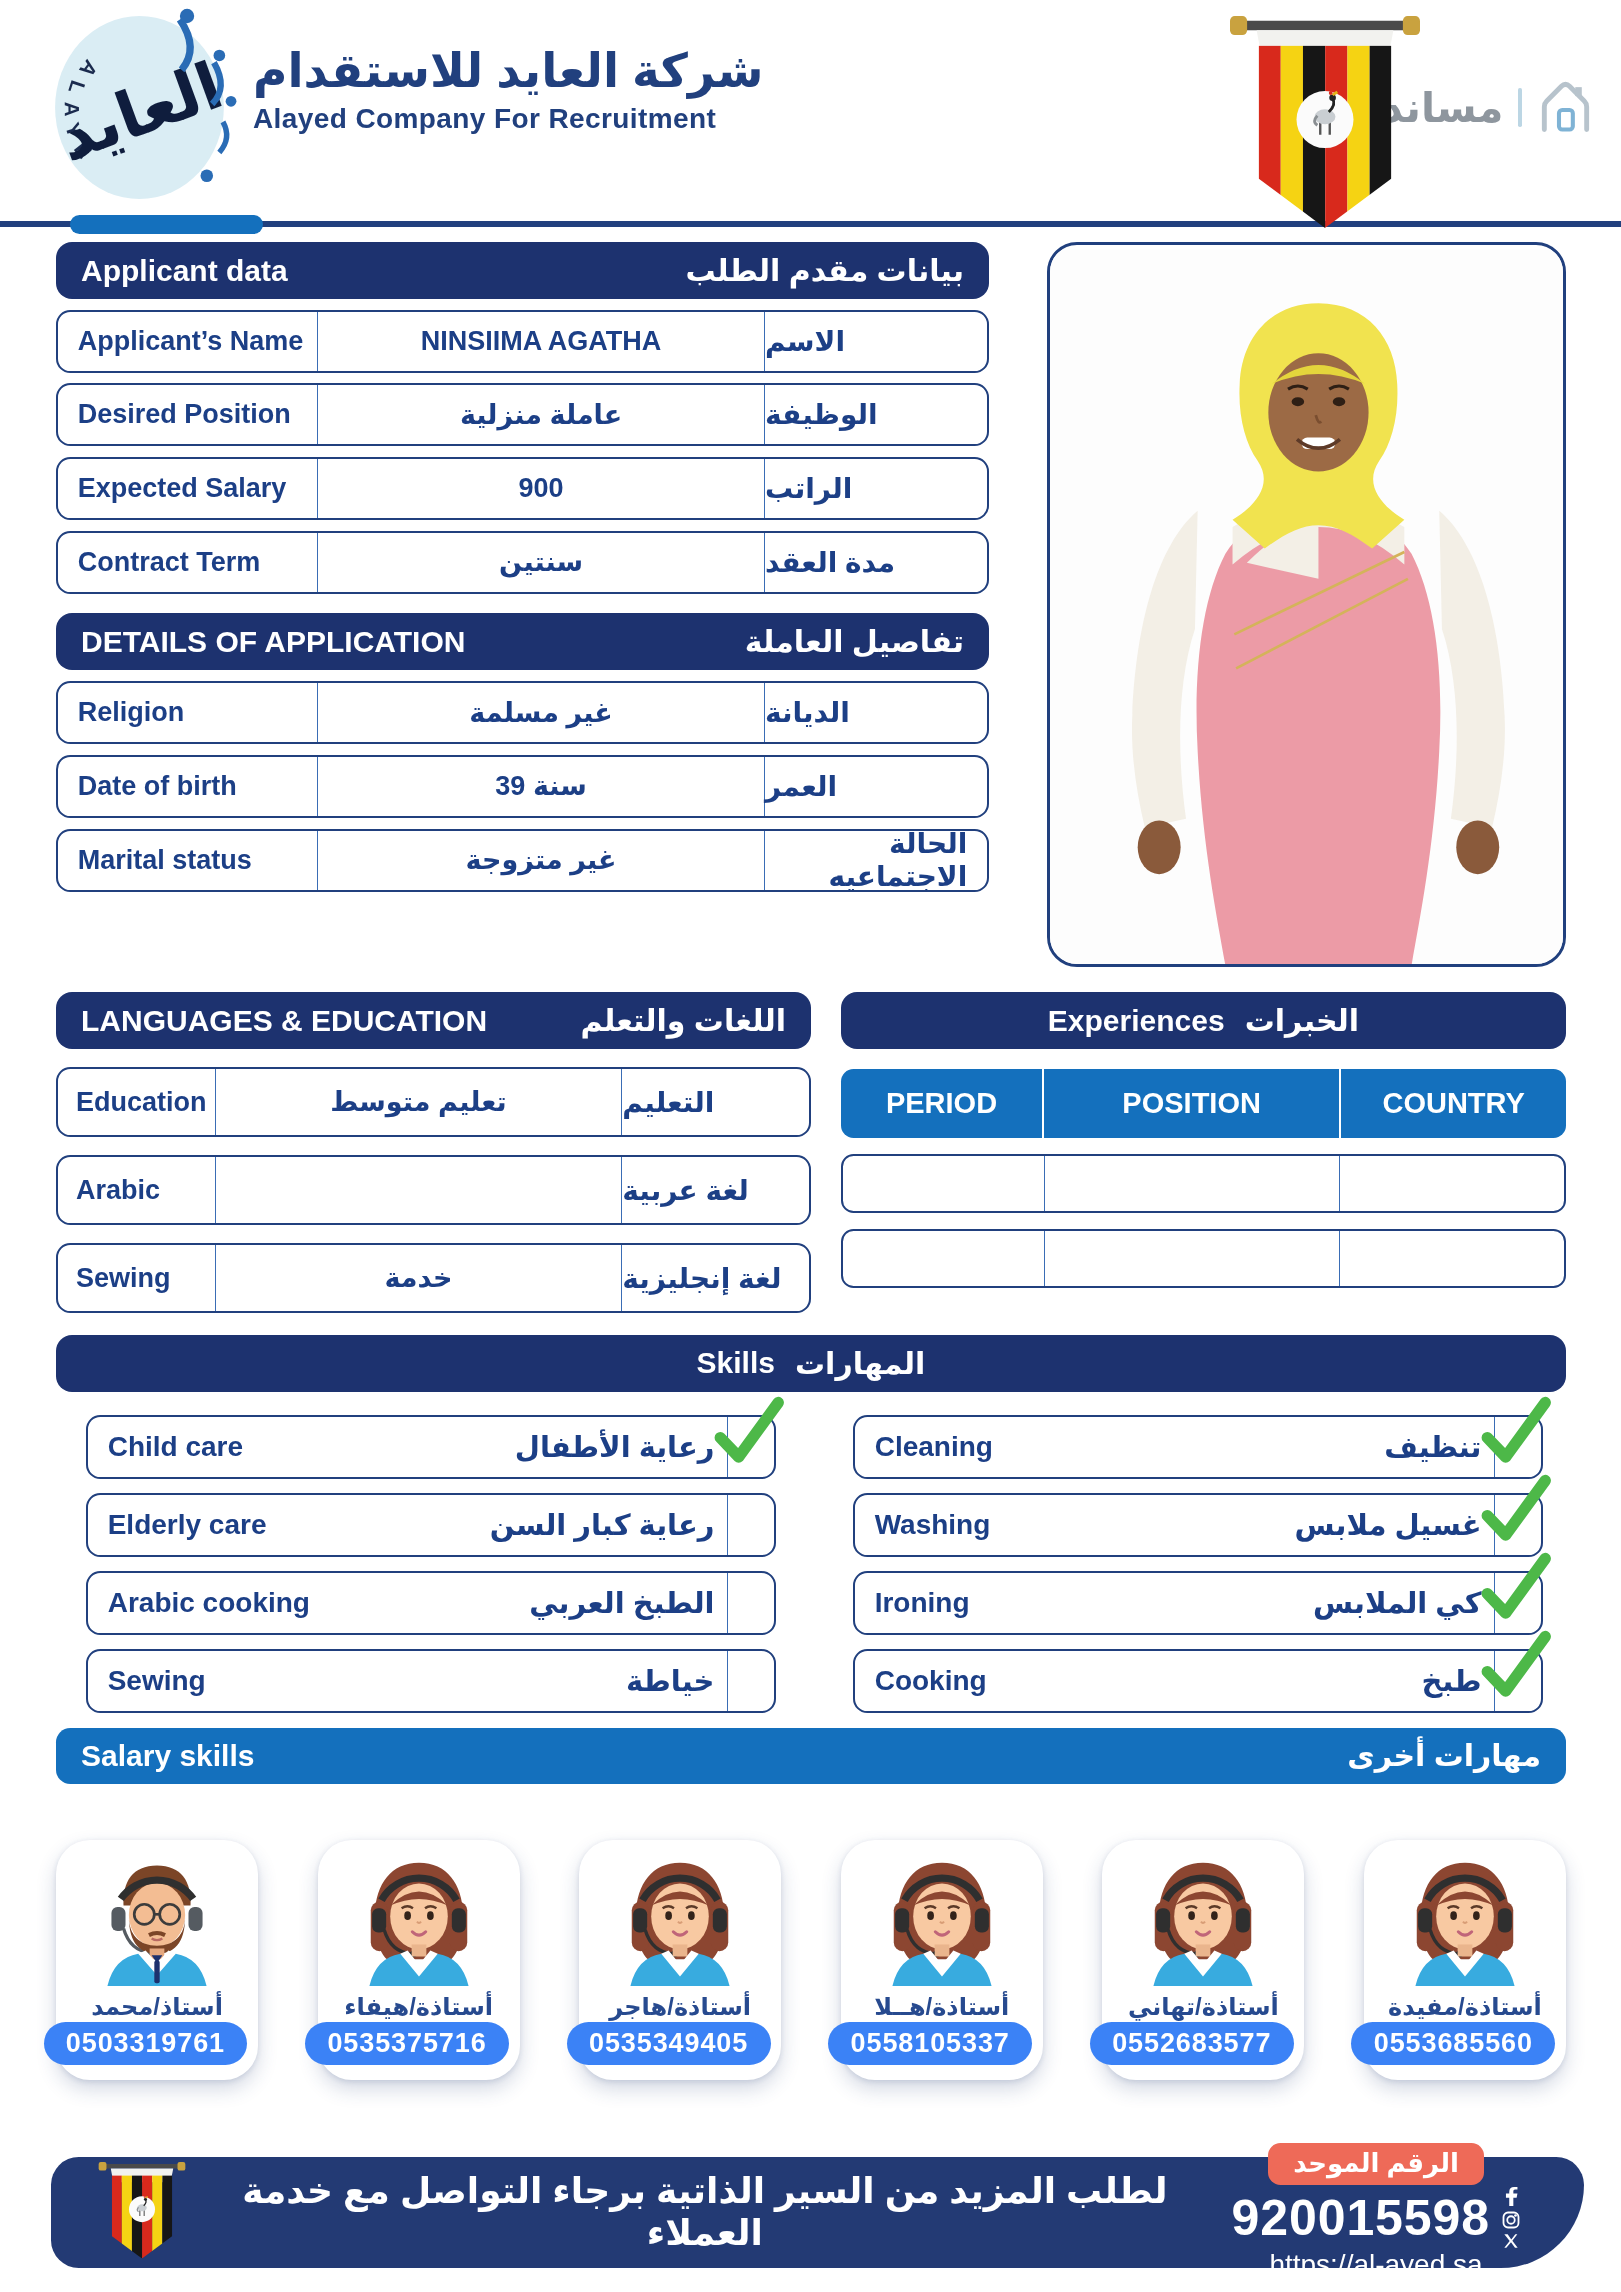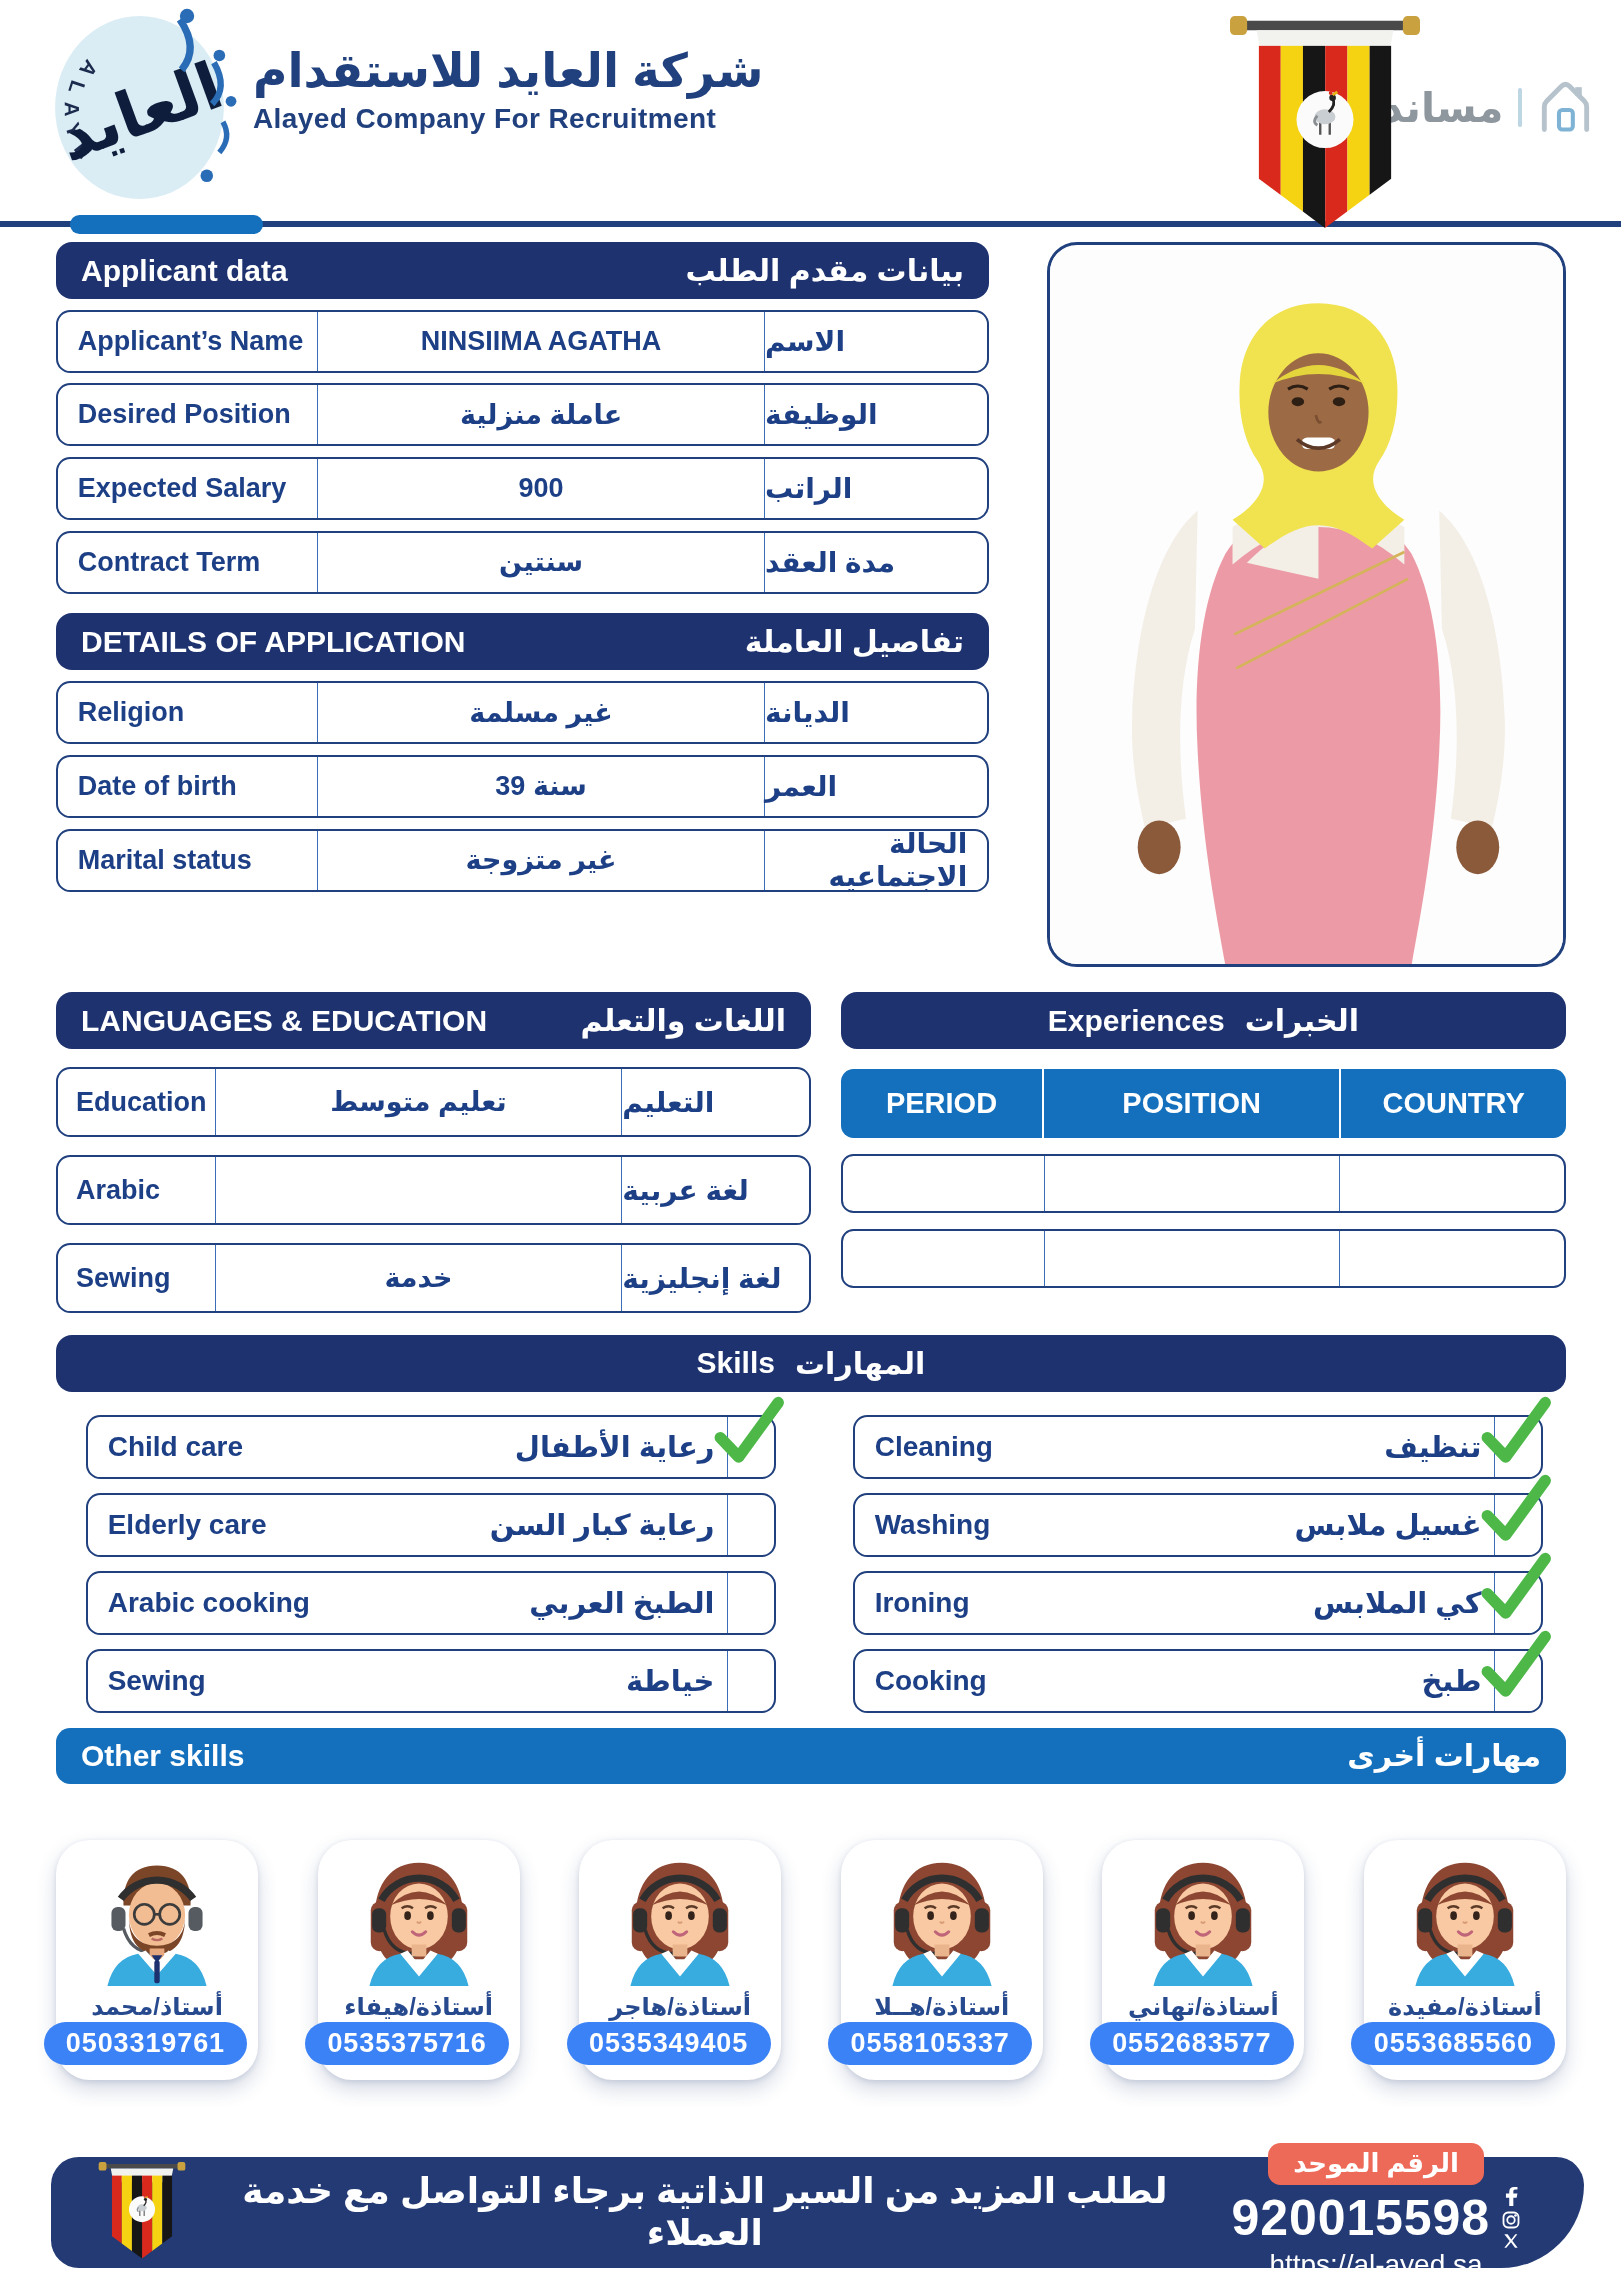--- a/index.html
+++ b/index.html
@@ -433,21 +433,21 @@
           <div class="s-ar">طبخ</div>
           <div class="s-box"></div>
           <svg class="s-check" viewBox="0 0 88 88" width="79" height="79">
               <use href="#sym-check"></use>
             </svg>
         </div>
       </div>
     </div>
 
     <div class="other-bar">
-      <span class="t-en">Other skills</span>
+      <span class="t-en">Salary skills</span>
       <span class="t-ar">مهارات أخرى</span>
     </div>
 
     <div class="agents">
       <div class="agent">
         <svg class="avatar" viewBox="0 0 150 150" width="134" height="134">
             <use href="#avatar-male"></use>
           </svg>
         <div class="aname">أستاذ/محمد</div>
         <div class="pill">0503319761</div>

